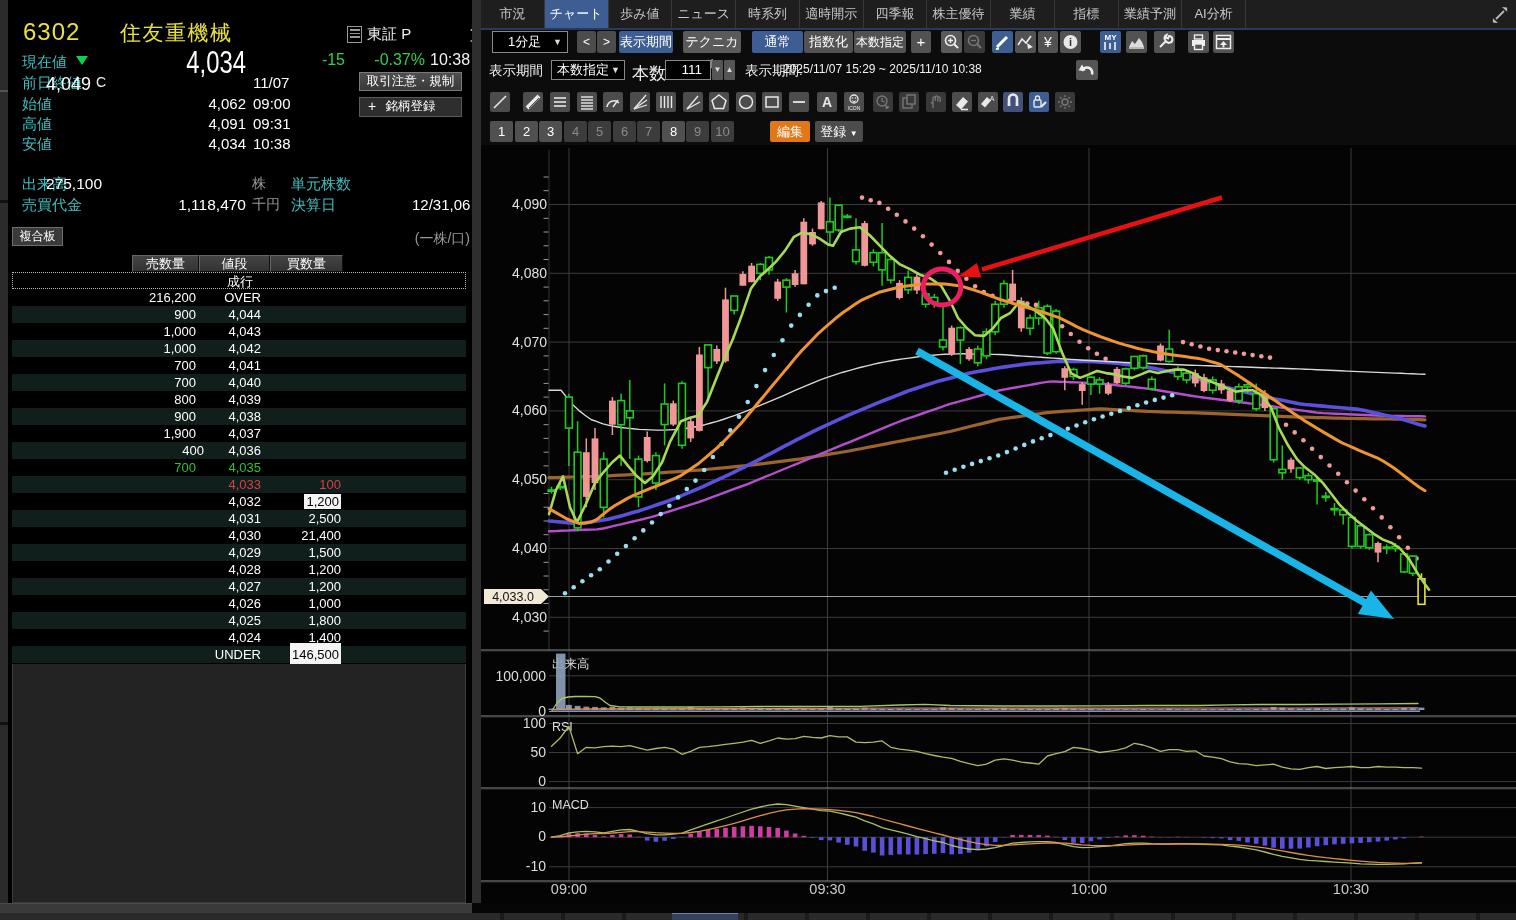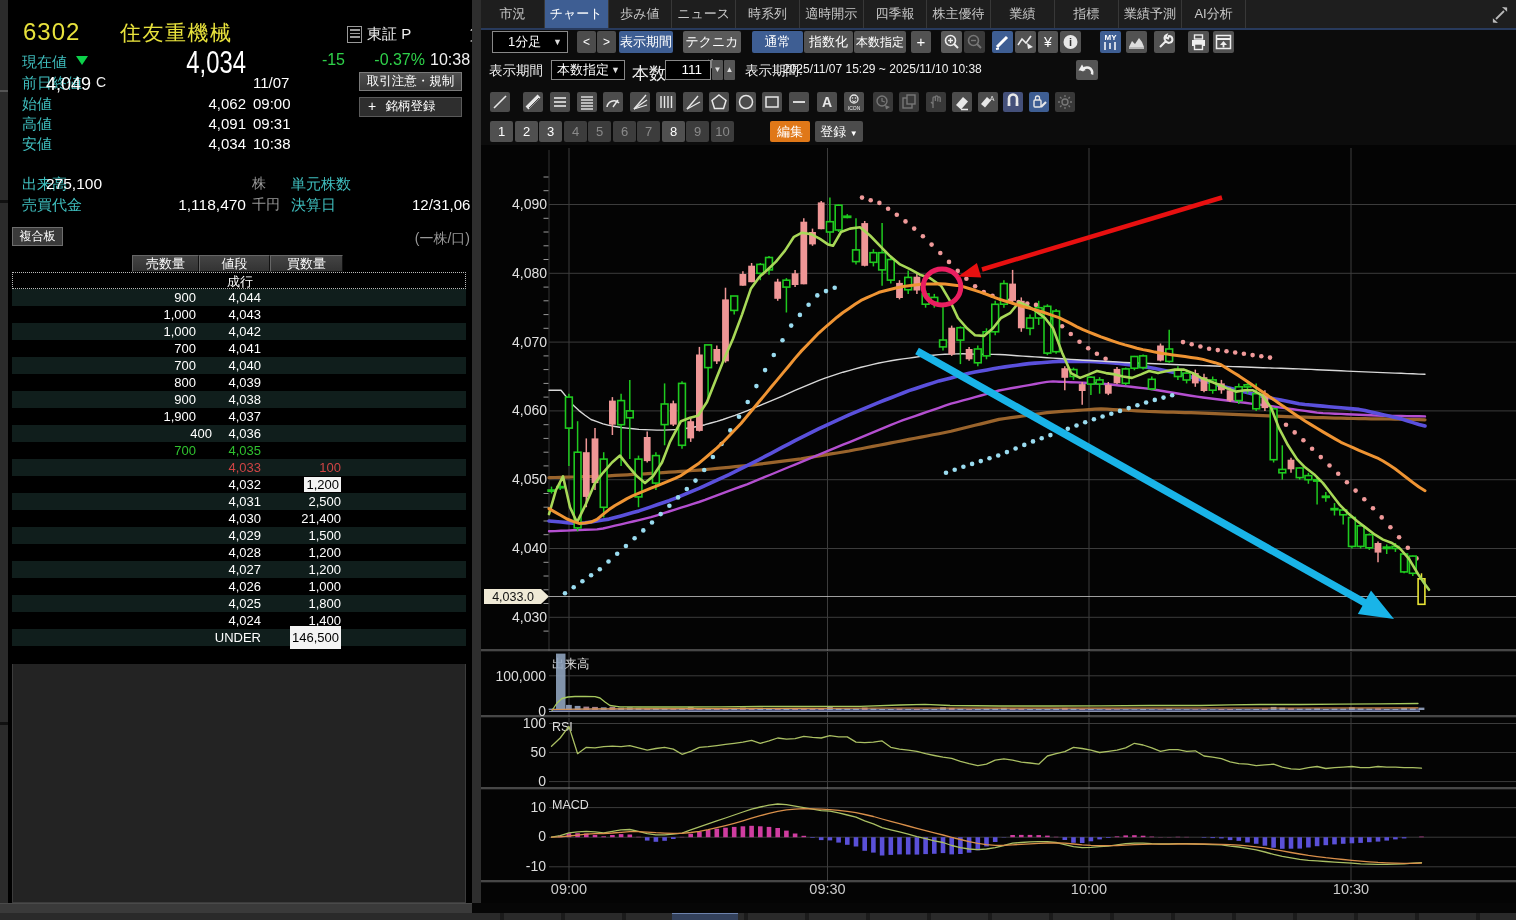--- a/index.html
+++ b/index.html
@@ -70,20 +70,24 @@
     <div class="abs gray" style="top:230px;font-size:14px;;left:270px;width:200px;text-align:right;">(一株/口)</div>
 <div id="board">
       <div style="position:relative;height:17px">
         <div class="abs" style="left:120px;top:0;width:67px;height:17px;background:linear-gradient(#444,#333);border:1px solid #111;border-top-color:#666;border-left-color:#666;color:#fff;font-size:13px;text-align:center;line-height:15px">売数量</div>
         <div class="abs" style="left:187px;top:0;width:71px;height:17px;background:linear-gradient(#444,#333);border:1px solid #111;border-top-color:#666;border-left-color:#666;color:#fff;font-size:13px;text-align:center;line-height:15px">値段</div>
         <div class="abs" style="left:258px;top:0;width:73px;height:17px;background:linear-gradient(#444,#333);border:1px solid #111;border-top-color:#666;border-left-color:#666;color:#fff;font-size:13px;text-align:center;line-height:15px">買数量</div>
       </div>
       <div class="brow" style="border:1px dotted #bbb">
         <div class="abs" style="left:193px;width:68px;text-align:center">成行</div>
       </div>
+      <div class="brow">
+        <div class="bsell" style="left:0;width:184px;">216,200</div>
+        <div class="bprice" style="">OVER</div>
+      </div>
       <div class="brow balt">
         <div class="bsell" style="left:0;width:184px;">900</div>
         <div class="bprice" style="">4,044</div>
       </div>
       <div class="brow">
         <div class="bsell" style="left:0;width:184px;">1,000</div>
         <div class="bprice" style="">4,043</div>
       </div>
       <div class="brow balt">
         <div class="bsell" style="left:0;width:184px;">1,000</div>
@@ -103,21 +107,21 @@
       </div>
       <div class="brow balt">
         <div class="bsell" style="left:0;width:184px;">900</div>
         <div class="bprice" style="">4,038</div>
       </div>
       <div class="brow">
         <div class="bsell" style="left:0;width:184px;">1,900</div>
         <div class="bprice" style="">4,037</div>
       </div>
       <div class="brow balt">
-        <div class="bsell" style="left:16px;width:184px;">400</div>
+        <div class="bsell" style="left:8px;width:184px;">400</div>
         <div class="bprice" style="">4,036</div>
       </div>
       <div class="brow">
         <div class="bsell" style="left:0;width:184px;color:#2fc12f;">700</div>
         <div class="bprice" style="color:#2fc12f;">4,035</div>
       </div>
       <div class="brow balt">
         <div class="bprice" style="color:#cf4444;">4,033</div>
         <div class="bbuy" style="color:#cf4444;">100</div>
       </div>

